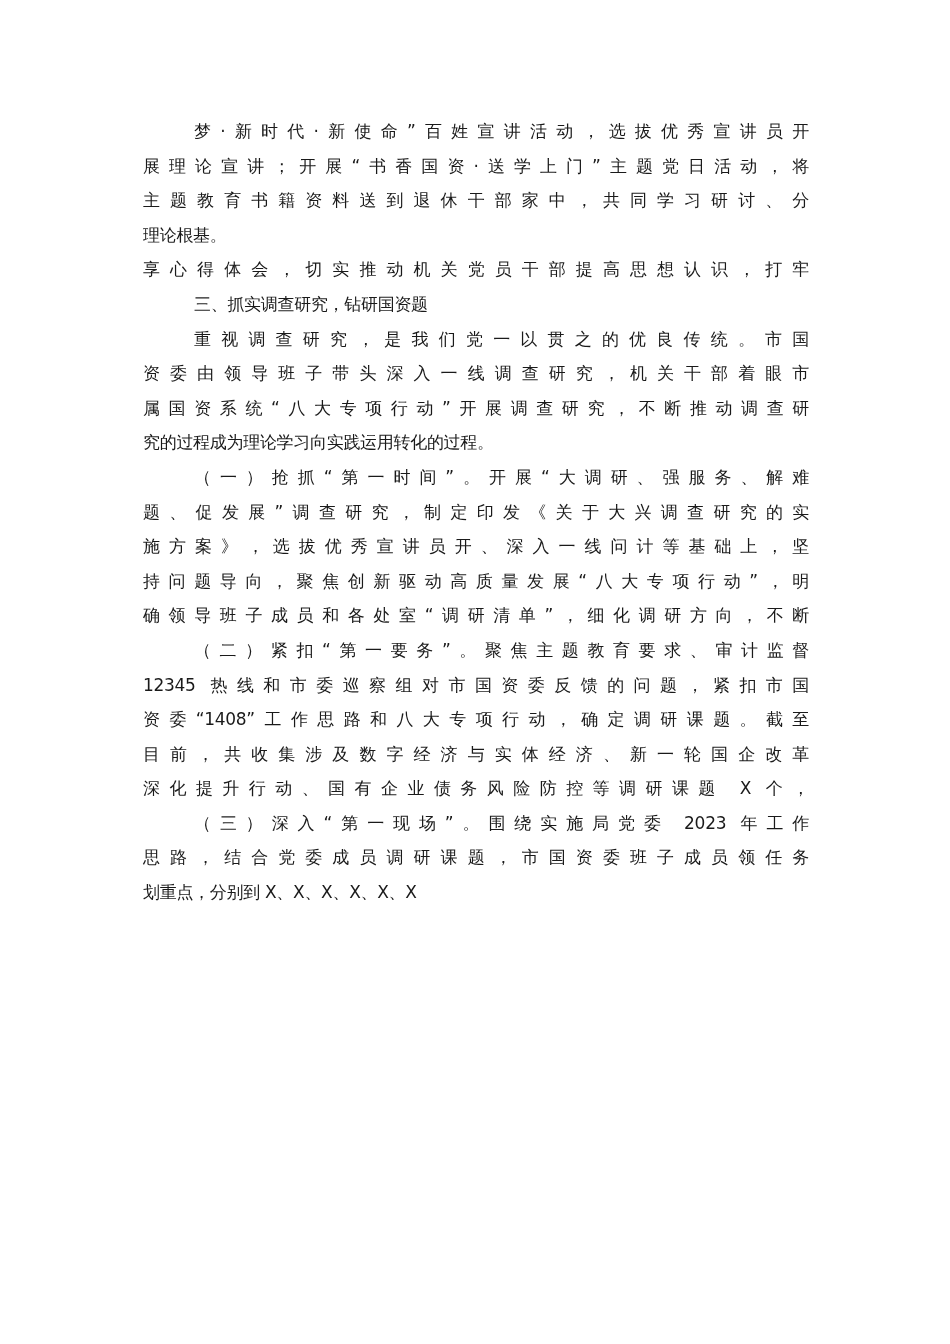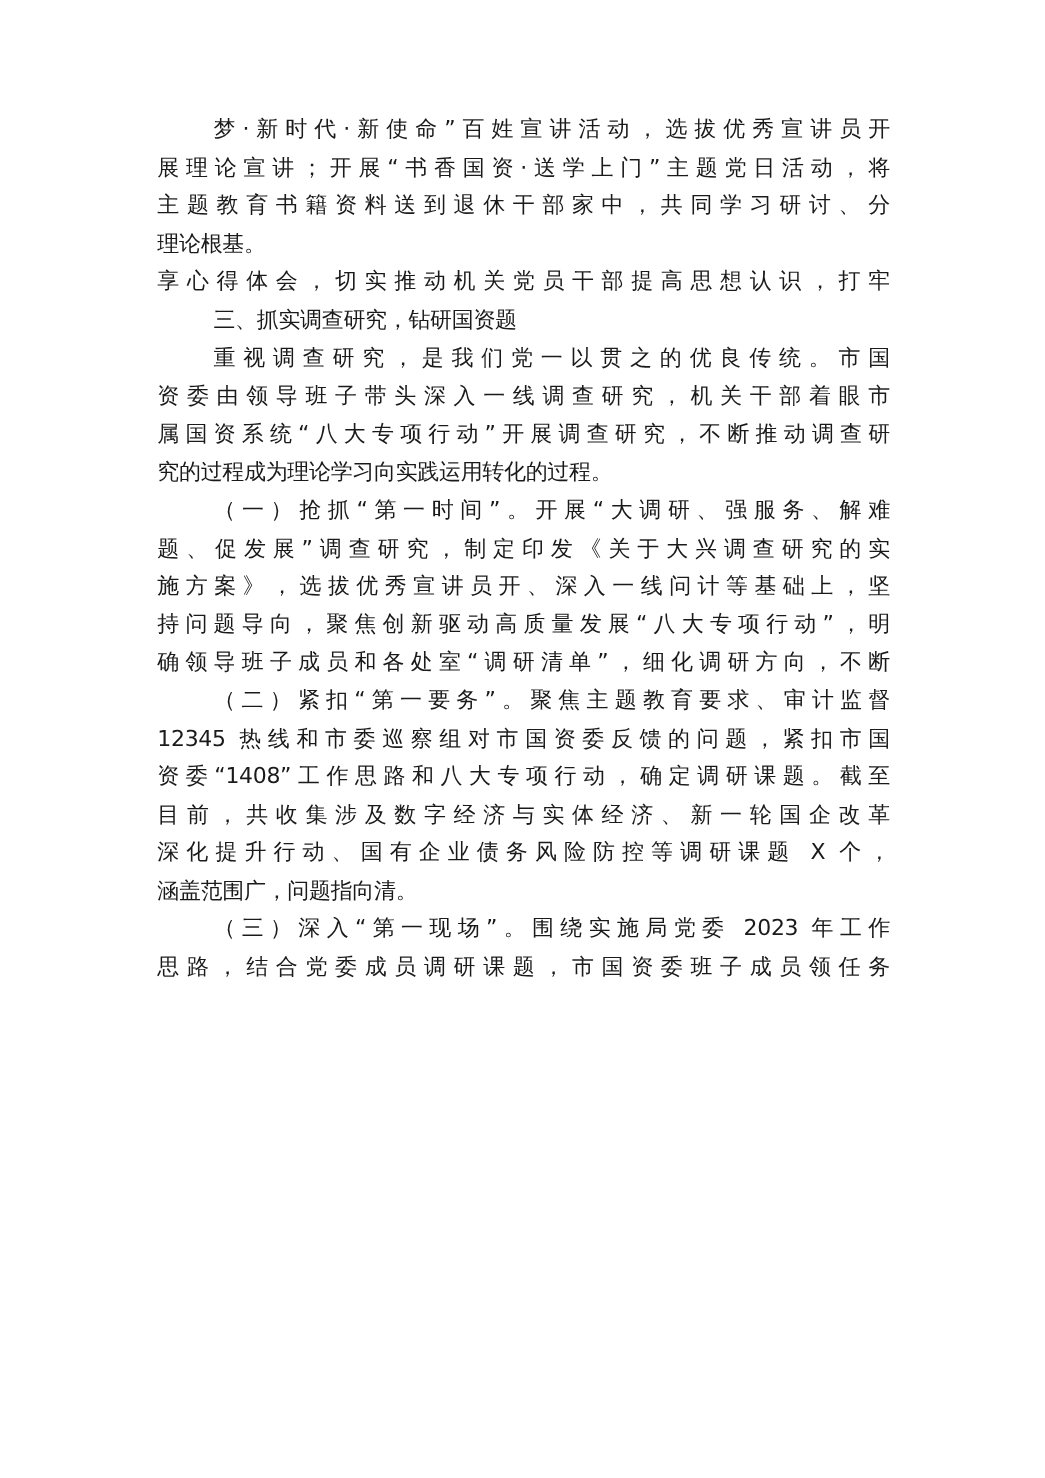--- a/index.html
+++ b/index.html
@@ -1,23 +1,23 @@
 <!DOCTYPE html>
 <html><head>
   <meta charset="utf-8">
   <style>
     html, body { margin: 0; padding: 0; background: #ffffff; }
     body { width: 950px; height: 1344px; position: relative; overflow: hidden; }
     .page {
       position: absolute;
       left: 143px;
-      top: 100px;
+      top: 114px;
       width: 666px;
       font-family: "DejaVu Sans", "Liberation Sans", sans-serif;
-      font-size: 20px;
+      font-size: 17px;
       line-height: 34.6px;
       color: #1a1a1a;
     }
     .line {
       display: block;
       white-space: nowrap;
       height: 34.6px;
       text-align: justify;
       text-align-last: justify;
       letter-spacing: -0.3px;
@@ -56,20 +56,20 @@
     <span class="line">持问题导向，聚焦创新驱动高质量发展“八大专项行动”，明</span>
     <span class="line">确领导班子成员和各处室“调研清单”，细化调研方向，不断</span>
   </div>
 
   <div>
     <span class="line indent">（二）紧扣“第一要务”。聚焦主题教育要求、审计监督</span>
     <span class="line">12345 热线和市委巡察组对市国资委反馈的问题，紧扣市国</span>
     <span class="line">资委“1408”工作思路和八大专项行动，确定调研课题。截至</span>
     <span class="line">目前，共收集涉及数字经济与实体经济、新一轮国企改革</span>
     <span class="line">深化提升行动、国有企业债务风险防控等调研课题 X 个，</span>
-    <span class="line last">涵盖范围广，问题指向清。</span>
   </div>
 
   <div>
     <span class="line indent">（三）深入“第一现场”。围绕实施局党委 2023 年工作</span>
     <span class="line">思路，结合党委成员调研课题，市国资委班子成员领任务</span>
+    <span class="line last">划重点，分别到 X、X、X、X、X、X</span>
   </div>
 </div>
 
 </body></html>

